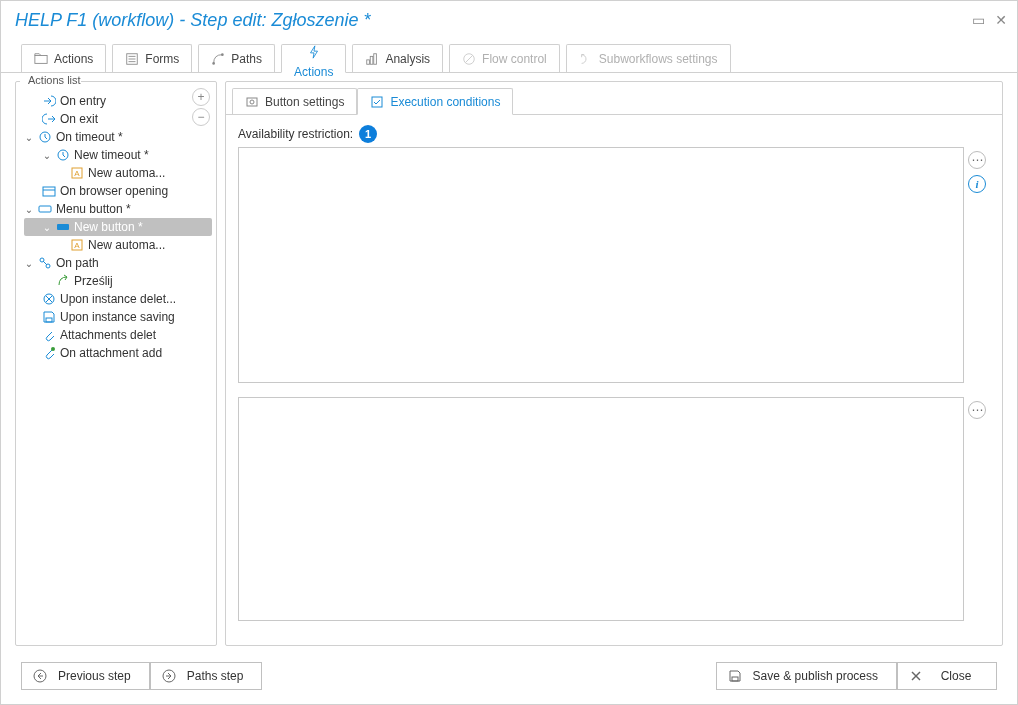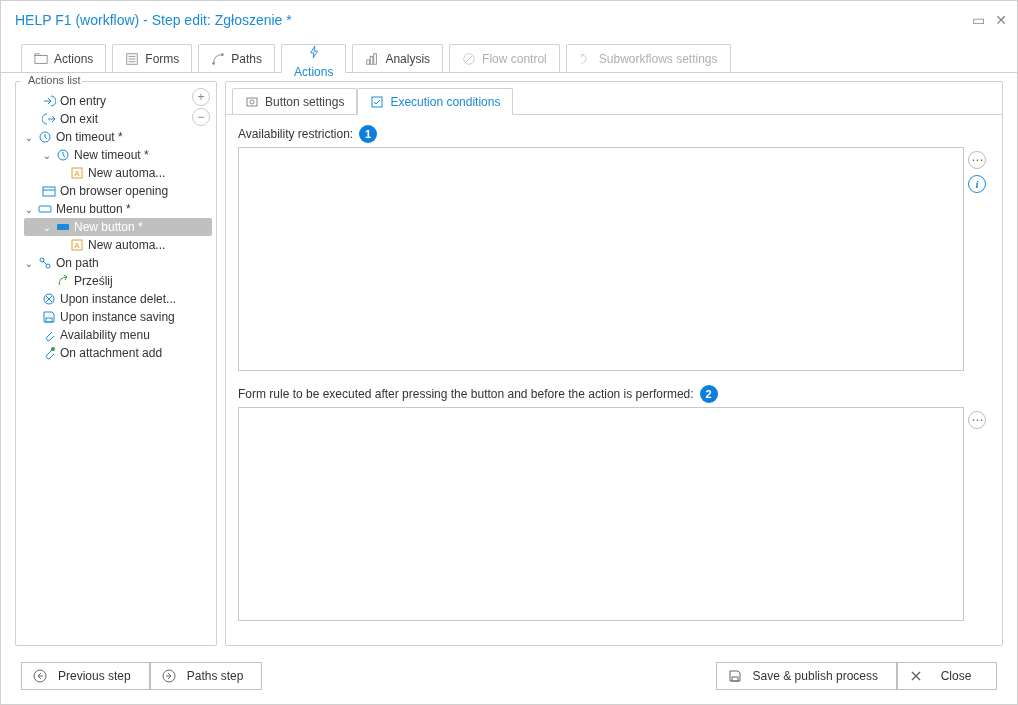--- a/index.html
+++ b/index.html
@@ -1,19 +1,19 @@
 <!DOCTYPE html>
 <html><head>
 <meta charset="utf-8">
 <style>
   * { box-sizing: border-box; margin: 0; padding: 0; font-family: "Segoe UI", Tahoma, sans-serif; }
   body { background: #fff; width: 1018px; height: 705px; overflow: hidden; }
   .window { width: 1018px; height: 705px; border: 1px solid #d0d0d0; position: relative; background: #fff; }
   .titlebar { height: 38px; display: flex; align-items: center; padding: 0 10px 0 14px; }
-  .title { color: #1a8bd6; font-size: 14px; font-weight: 400; flex: 1; }
+  .title { color: #1a8bd6; font-size: 18px; font-weight: 400; flex: 1; font-style: italic; }
   .win-controls { display: flex; gap: 10px; color: #888; font-size: 14px; }
   .win-btn { cursor: pointer; }
 
   .tabs { display: flex; gap: 6px; padding: 0 20px; border-bottom: 1px solid #d0d0d0; height: 34px; align-items: flex-end; }
   .tab { border: 1px solid #d0d0d0; border-bottom: none; background: #fff; height: 28px; display: flex; align-items: center; gap: 6px; padding: 0 12px; font-size: 12px; color: #444; cursor: pointer; border-radius: 2px 2px 0 0; position: relative; }
   .tab.active { color: #1a8bd6; border-bottom: 1px solid #fff; margin-bottom: -1px; height: 29px; flex-direction: column; }
   .tab.disabled { color: #b0b0b0; }
   .tab svg, .tab .ico { flex-shrink: 0; }
 
   .body { display: flex; position: absolute; top: 72px; bottom: 58px; left: 0; right: 0; padding: 8px 14px 0 14px; gap: 8px; }
@@ -256,21 +256,21 @@
             </span>
             <span>Upon instance saving</span>
           </div>
         <div class="tree-item">
             <span class="ind" style="width:14px"></span>
             <span class="ico">
               <svg viewBox="0 0 14 14">
                 <path d="M10 4 L5 9 A2 2 0 0 0 8 12 L12 8" fill="none" stroke="#1a8bd6"></path>
               </svg>
             </span>
-            <span>Availability menu</span>
+            <span>Attachments delet</span>
           </div>
         <div class="tree-item">
             <span class="ind" style="width:14px"></span>
             <span class="ico">
               <svg viewBox="0 0 14 14">
                 <path d="M10 4 L5 9 A2 2 0 0 0 8 12 L12 8" fill="none" stroke="#1a8bd6"></path>
                 <circle cx="11" cy="3" r="2" fill="#3a9c3a"></circle>
               </svg>
             </span>
             <span>On attachment add</span>
@@ -302,24 +302,20 @@
           <span class="callout">1</span>
         </div>
         <div class="editor-wrap" style="flex:1.05">
           <div class="editor"></div>
           <div class="editor-tools">
             <div class="dots">⋯</div>
             <div class="info-i">i</div>
           </div>
         </div>
 
-        <div class="field-label">
-          <span>Form rule to be executed after pressing the button and before the action is performed:</span>
-          <span class="callout">2</span>
-        </div>
         <div class="editor-wrap" style="flex:1">
           <div class="editor"></div>
           <div class="editor-tools">
             <div class="dots">⋯</div>
           </div>
         </div>
       </div>
     </div>
   </div>
 

